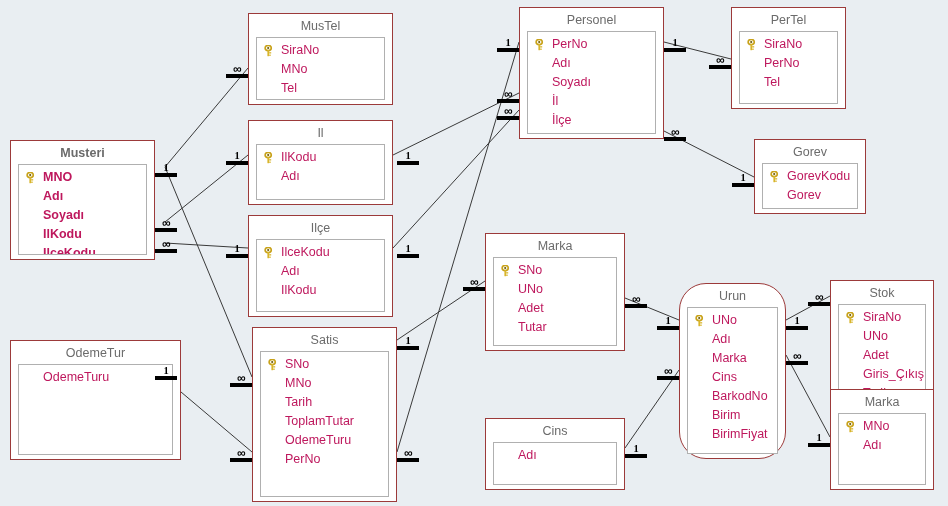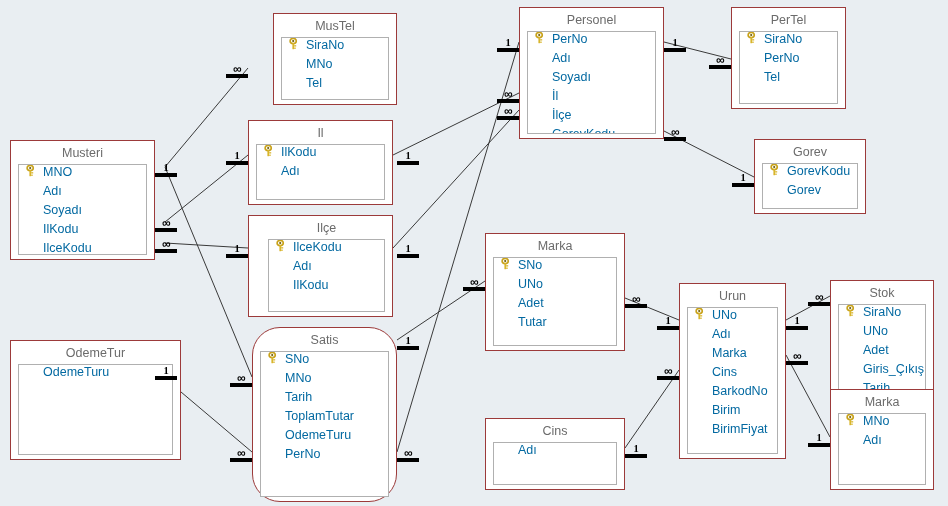--- a/index.html
+++ b/index.html
@@ -32,25 +32,25 @@
   .field-list{
     border:1px solid #b0b0b0;
     margin:0 7px 7px 7px;
     box-sizing:border-box;
     background:#ffffff;
     height:calc(100% - 27px);
     overflow:hidden;
   }
   .field-row{
     display:flex;
-    align-items:flex-start;
+    align-items:flex-end;
     height:19px;
     padding-left:4px;
     font-size:12.5px;
-    color:#0369a1;
+    color:#be185d;
     white-space:nowrap;
   }
   .field-row.selected{background:#f8c8cc;}
   .key-slot{width:17px;display:flex;align-items:center;justify-content:center;flex:0 0 17px;}
   .field-name{padding-left:3px;}
 
   
   .key-icon{display:block;}
 
   
@@ -87,21 +87,21 @@
       <polyline points="519,42 397,452" fill="none" stroke="#3a3a3a" stroke-width="1"></polyline>
       <polyline points="664,42 731,59" fill="none" stroke="#3a3a3a" stroke-width="1"></polyline>
       <polyline points="664,131 754,177" fill="none" stroke="#3a3a3a" stroke-width="1"></polyline>
       <polyline points="397,340 485,281" fill="none" stroke="#3a3a3a" stroke-width="1"></polyline>
       <polyline points="679,320 625,298" fill="none" stroke="#3a3a3a" stroke-width="1"></polyline>
       <polyline points="625,448 679,370" fill="none" stroke="#3a3a3a" stroke-width="1"></polyline>
       <polyline points="786,320 830,296" fill="none" stroke="#3a3a3a" stroke-width="1"></polyline>
       <polyline points="786,355 830,437" fill="none" stroke="#3a3a3a" stroke-width="1"></polyline>
     </svg>
   <div id="tables-layer">
-      <div class="table-box" style="left: 10px; top: 140px; width: 145px; height: 120px;">
+      <div class="table-box" style="left: 10px; top: 140px; width: 145px; height: 120px; font-weight: bold;">
         <div class="tbl-title">Musteri</div>
         <div class="field-list">
           <div class="field-row">
             <span class="key-slot">
               <svg class="key-icon" width="11" height="12" viewBox="0 0 11 12">
                 <ellipse cx="4.2" cy="3" rx="3.1" ry="2.6" fill="none" stroke="#c8a21a" stroke-width="1.6"></ellipse>
                 <ellipse cx="4.2" cy="3" rx="1.1" ry="0.9" fill="#6b5a06"></ellipse>
                 <rect x="3.4" y="5" width="1.7" height="6.2" fill="#d8b52c"></rect>
                 <rect x="5.1" y="7.2" width="2.1" height="1.3" fill="#d8b52c"></rect>
                 <rect x="5.1" y="9.6" width="1.7" height="1.2" fill="#d8b52c"></rect>
@@ -129,21 +129,21 @@
       </div>
       <div class="table-box" style="left: 10px; top: 340px; width: 171px; height: 120px;">
         <div class="tbl-title">OdemeTur</div>
         <div class="field-list">
           <div class="field-row">
             <span class="key-slot"></span>
             <span class="field-name">OdemeTuru</span>
           </div>
         </div>
       </div>
-      <div class="table-box" style="left: 248px; top: 13px; width: 124px; height: 92px; margin-left: 25px;">
+      <div class="table-box" style="left: 248px; top: 13px; width: 145px; height: 92px;">
         <div class="tbl-title">MusTel</div>
         <div class="field-list">
           <div class="field-row">
             <span class="key-slot">
               <svg class="key-icon" width="11" height="12" viewBox="0 0 11 12">
                 <ellipse cx="4.2" cy="3" rx="3.1" ry="2.6" fill="none" stroke="#c8a21a" stroke-width="1.6"></ellipse>
                 <ellipse cx="4.2" cy="3" rx="1.1" ry="0.9" fill="#6b5a06"></ellipse>
                 <rect x="3.4" y="5" width="1.7" height="6.2" fill="#d8b52c"></rect>
                 <rect x="5.1" y="7.2" width="2.1" height="1.3" fill="#d8b52c"></rect>
                 <rect x="5.1" y="9.6" width="1.7" height="1.2" fill="#d8b52c"></rect>
@@ -175,21 +175,21 @@
               </svg>
             </span>
             <span class="field-name">IlKodu</span>
           </div>
           <div class="field-row">
             <span class="key-slot"></span>
             <span class="field-name">Adı</span>
           </div>
         </div>
       </div>
-      <div class="table-box" style="left: 248px; top: 215px; width: 145px; height: 102px; padding-left: 12px;">
+      <div class="table-box" style="left: 248px; top: 215px; width: 145px; height: 102px;">
         <div class="tbl-title">Ilçe</div>
         <div class="field-list">
           <div class="field-row">
             <span class="key-slot">
               <svg class="key-icon" width="11" height="12" viewBox="0 0 11 12">
                 <ellipse cx="4.2" cy="3" rx="3.1" ry="2.6" fill="none" stroke="#c8a21a" stroke-width="1.6"></ellipse>
                 <ellipse cx="4.2" cy="3" rx="1.1" ry="0.9" fill="#6b5a06"></ellipse>
                 <rect x="3.4" y="5" width="1.7" height="6.2" fill="#d8b52c"></rect>
                 <rect x="5.1" y="7.2" width="2.1" height="1.3" fill="#d8b52c"></rect>
                 <rect x="5.1" y="9.6" width="1.7" height="1.2" fill="#d8b52c"></rect>
@@ -200,21 +200,21 @@
           <div class="field-row">
             <span class="key-slot"></span>
             <span class="field-name">Adı</span>
           </div>
           <div class="field-row">
             <span class="key-slot"></span>
             <span class="field-name">IlKodu</span>
           </div>
         </div>
       </div>
-      <div class="table-box" style="left: 252px; top: 327px; width: 145px; height: 175px; border-radius: 28px;">
+      <div class="table-box" style="left: 252px; top: 327px; width: 145px; height: 175px;">
         <div class="tbl-title">Satis</div>
         <div class="field-list">
           <div class="field-row">
             <span class="key-slot">
               <svg class="key-icon" width="11" height="12" viewBox="0 0 11 12">
                 <ellipse cx="4.2" cy="3" rx="3.1" ry="2.6" fill="none" stroke="#c8a21a" stroke-width="1.6"></ellipse>
                 <ellipse cx="4.2" cy="3" rx="1.1" ry="0.9" fill="#6b5a06"></ellipse>
                 <rect x="3.4" y="5" width="1.7" height="6.2" fill="#d8b52c"></rect>
                 <rect x="5.1" y="7.2" width="2.1" height="1.3" fill="#d8b52c"></rect>
                 <rect x="5.1" y="9.6" width="1.7" height="1.2" fill="#d8b52c"></rect>
@@ -358,21 +358,21 @@
       </div>
       <div class="table-box" style="left: 485px; top: 418px; width: 140px; height: 72px;">
         <div class="tbl-title">Cins</div>
         <div class="field-list">
           <div class="field-row">
             <span class="key-slot"></span>
             <span class="field-name">Adı</span>
           </div>
         </div>
       </div>
-      <div class="table-box" style="left: 679px; top: 283px; width: 107px; height: 176px;">
+      <div class="table-box" style="left: 679px; top: 283px; width: 107px; height: 176px; border-radius: 27px;">
         <div class="tbl-title">Urun</div>
         <div class="field-list">
           <div class="field-row">
             <span class="key-slot">
               <svg class="key-icon" width="11" height="12" viewBox="0 0 11 12">
                 <ellipse cx="4.2" cy="3" rx="3.1" ry="2.6" fill="none" stroke="#c8a21a" stroke-width="1.6"></ellipse>
                 <ellipse cx="4.2" cy="3" rx="1.1" ry="0.9" fill="#6b5a06"></ellipse>
                 <rect x="3.4" y="5" width="1.7" height="6.2" fill="#d8b52c"></rect>
                 <rect x="5.1" y="7.2" width="2.1" height="1.3" fill="#d8b52c"></rect>
                 <rect x="5.1" y="9.6" width="1.7" height="1.2" fill="#d8b52c"></rect>

